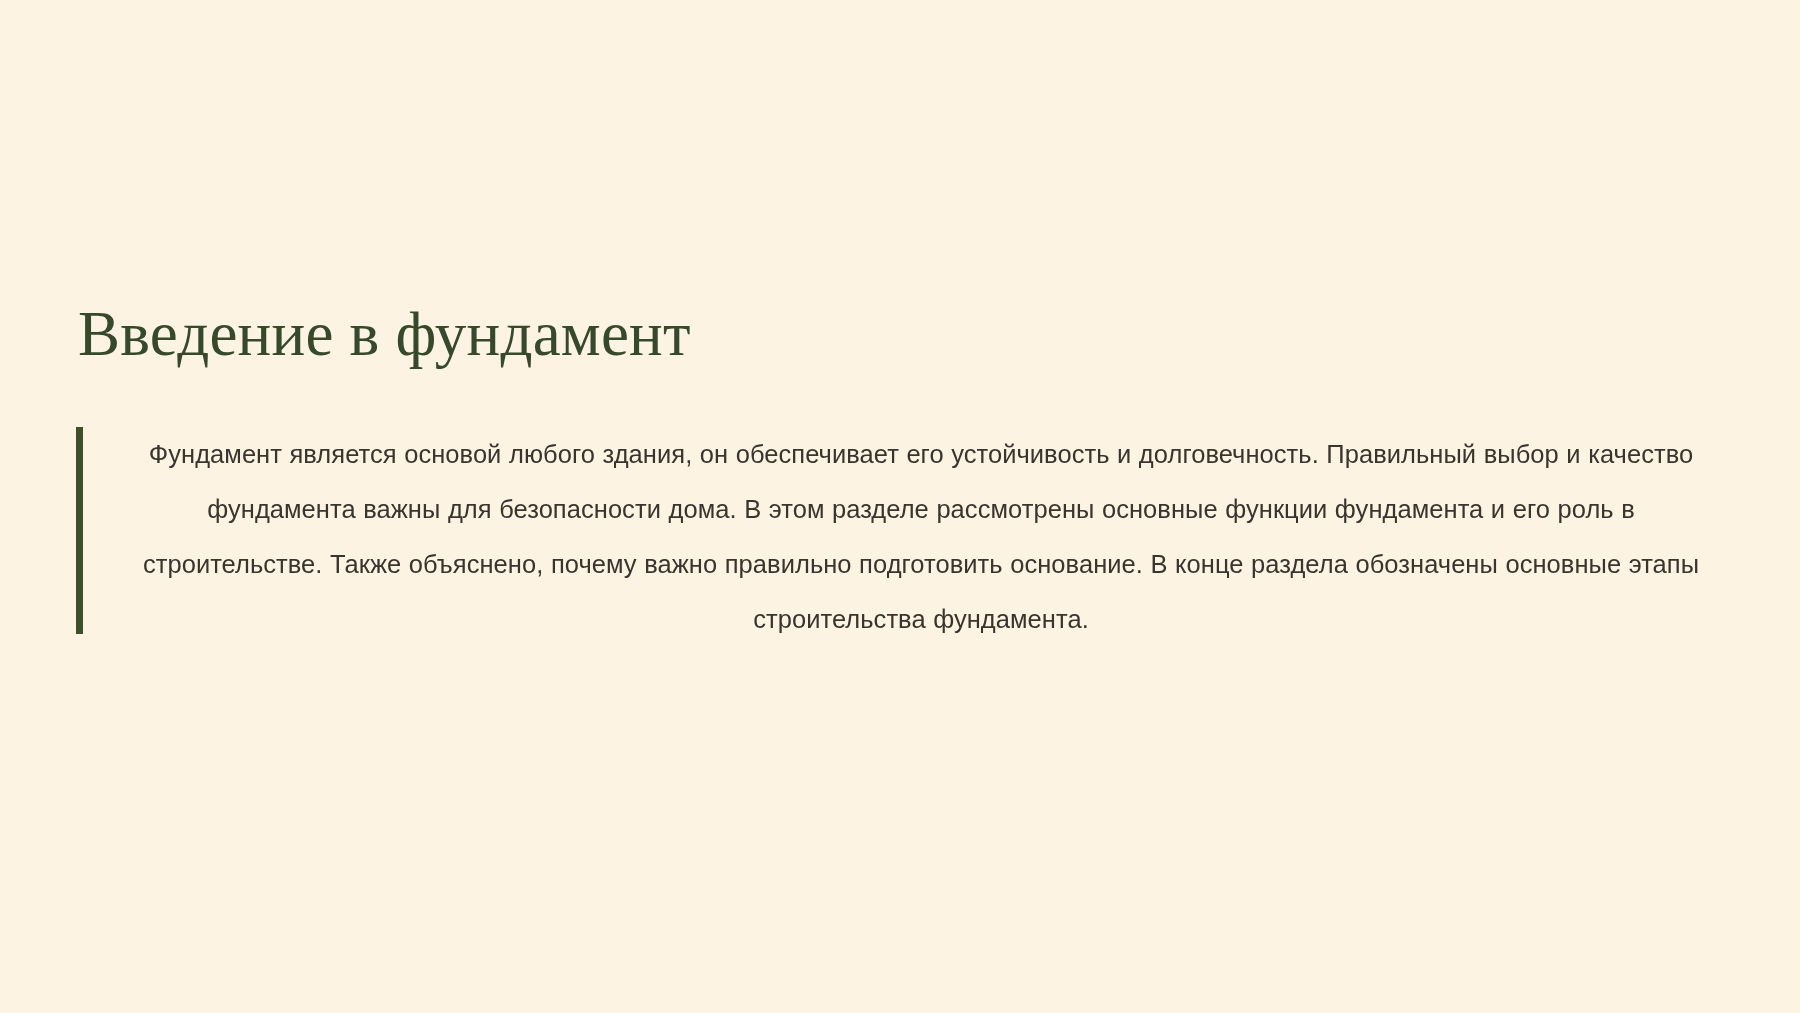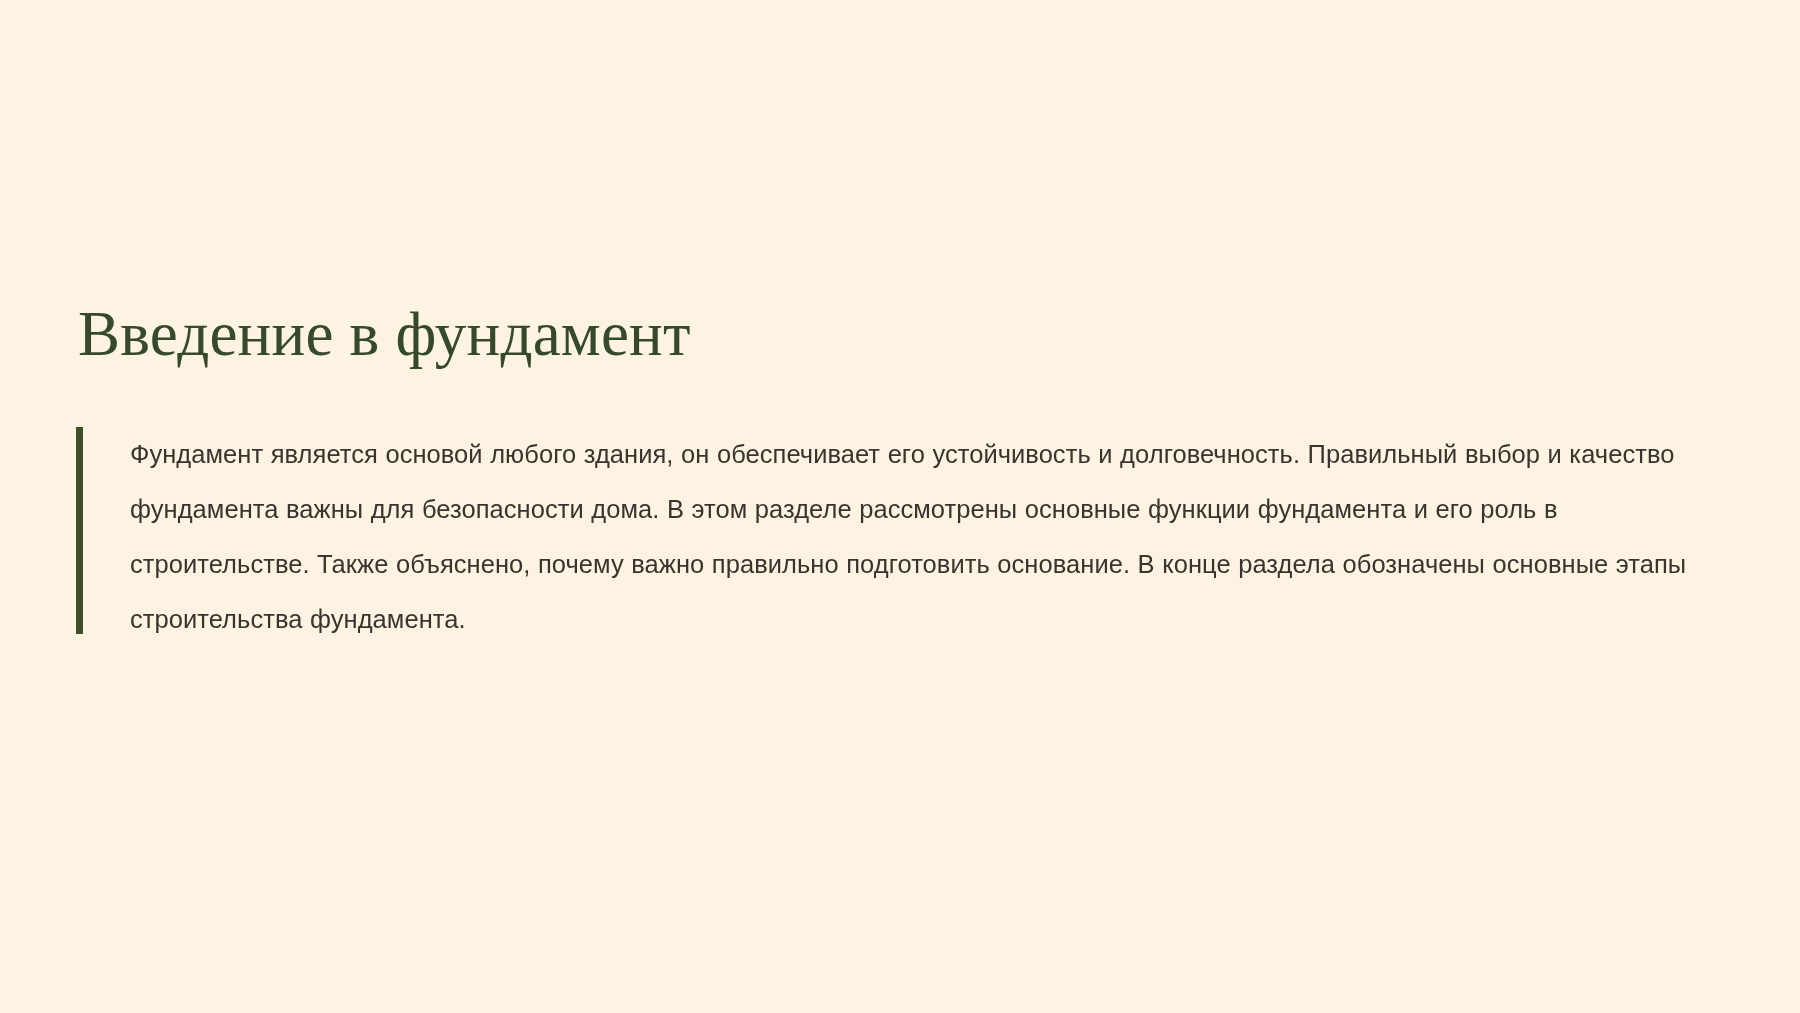--- a/index.html
+++ b/index.html
@@ -64,21 +64,21 @@
 
   .intro-text {
     margin: 0;
     padding: 0;
     width: 1582px;
     font-family: "Liberation Sans", "DejaVu Sans", sans-serif;
     font-weight: 400;
     font-size: 25.5px;
     line-height: 55px;
     color: #3a342e;
-    text-align: left;
+    text-align: center;
     letter-spacing: 0.05px;
     word-spacing: 0.4px;
   }
 </style>
 </head>
 <body>
 
 <div class="page">
 
   <div class="content-block">

